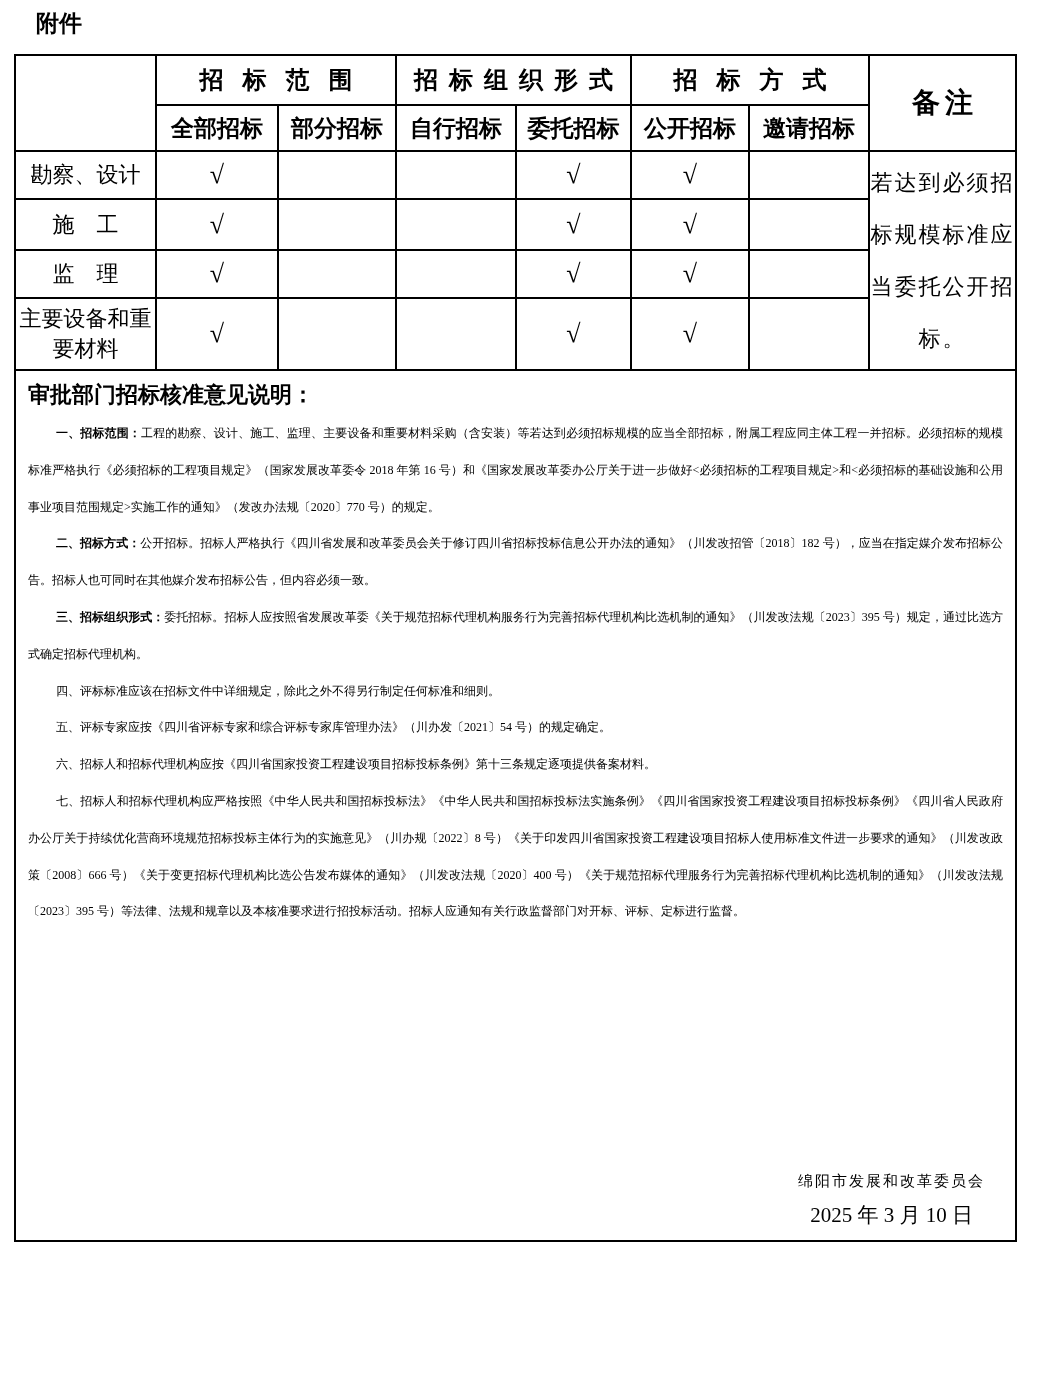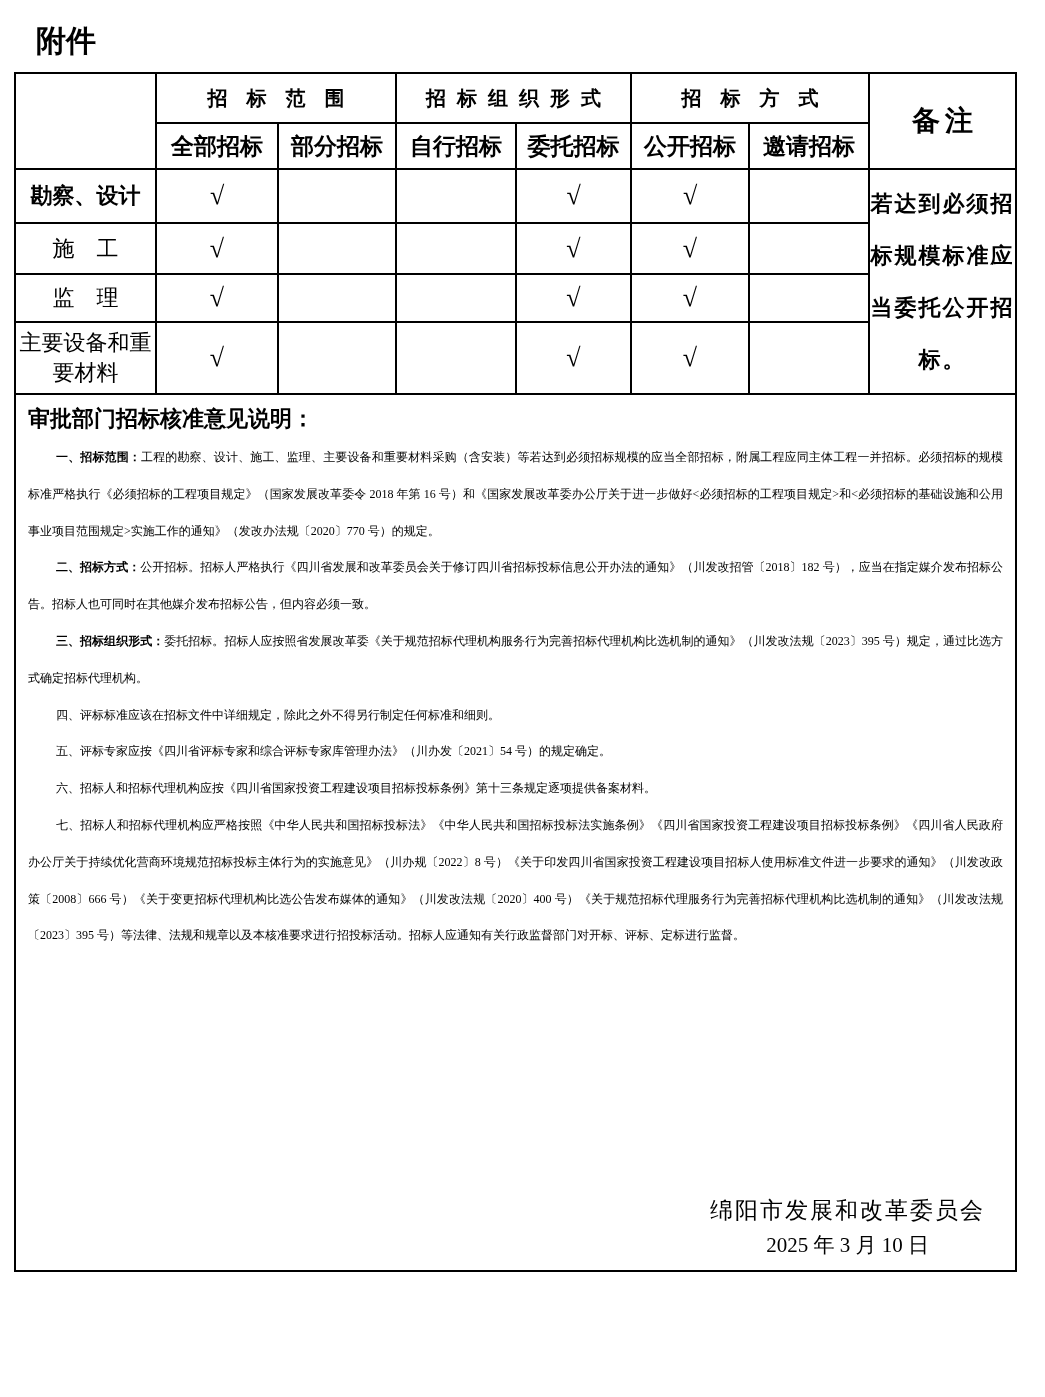--- a/index.html
+++ b/index.html
@@ -5,22 +5,22 @@
   html,body{margin:0;padding:0;background:#fff;}
   .page{
     position:relative;
     width:1045px;height:1397px;
     background:#ffffff;color:#000;
     font-family:"Liberation Serif","DejaVu Serif",serif;
     overflow:hidden;
   }
   .hei{font-family:"Liberation Sans","DejaVu Sans",sans-serif;font-weight:bold;}
   .attachment{
-    padding:24px 0 0 36px;
-    font-size:30px;line-height:34px;
+    padding:6px 0 0 36px;
+    font-size:23px;line-height:34px;
   }
   .title{
     margin:30px 0 0 0;
     text-align:center;
     font-size:31px;line-height:42px;
   }
   .project-line{
     margin:40px 0 0 36px;
     font-size:23px;line-height:30px;
   }
@@ -33,50 +33,50 @@
   }
   .approval-table td{
     border:2px solid #000;
     text-align:center;
     vertical-align:middle;
     padding:0;
     overflow:hidden;
   }
   .tr-group{height:50px;}
   .tr-sub{height:46px;}
-  .tr-d1{height:54px;font-weight:bold;}
+  .tr-d1{height:48px;}
   .tr-d2{height:51px;}
   .tr-d3{height:48px;}
   .tr-d4{height:72px;}
-  .group-cell{font-size:20px;margin-top:28px;}
+  .group-cell{font-size:24px;margin-top:28px;}
   .ls-wide{letter-spacing:19px;text-indent:19px;}
   .ls-mid{letter-spacing:11px;text-indent:11px;}
   .remark-h{font-size:28px;letter-spacing:5px;text-indent:5px;}
   .sub-cell{font-size:23px;border-radius:23px;}
   .row-label{font-size:22px;line-height:30px;padding:2px 12px;}
   .check-cell{font-size:26px;font-style:italic;}
   .remark-cell{
     font-size:22px;line-height:52px;
     letter-spacing:2px;
     padding:0 17px;
     text-align:left;
   }
   .notes-cell{vertical-align:top !important;text-align:left !important;}
-  .notes-wrap{position:relative;height:856px;padding:6px 12px 13px 12px;}
+  .notes-wrap{position:relative;height:856px;padding:6px 12px 7px 12px;}
   .notes-heading{font-size:22px;line-height:36px;margin:0 0 2px 0;}
   .para{
     margin:0;font-size:12px;line-height:36.8px;
     text-align:justify;text-indent:28px;
   }
   .plabel{font-weight:bold;}
   .doc-footer{
     position:absolute;right:30px;bottom:8px;
     text-align:center;
   }
-  .footer-org{font-size:23px;line-height:34px;letter-spacing:2px;}
+  .footer-org{font-size:15px;line-height:34px;letter-spacing:2px;}
   .footer-date{font-size:21px;line-height:34px;}
 </style>
 </head>
 <body>
 
 <div class="page">
 
   <div class="attachment hei">附件</div>
 
 

